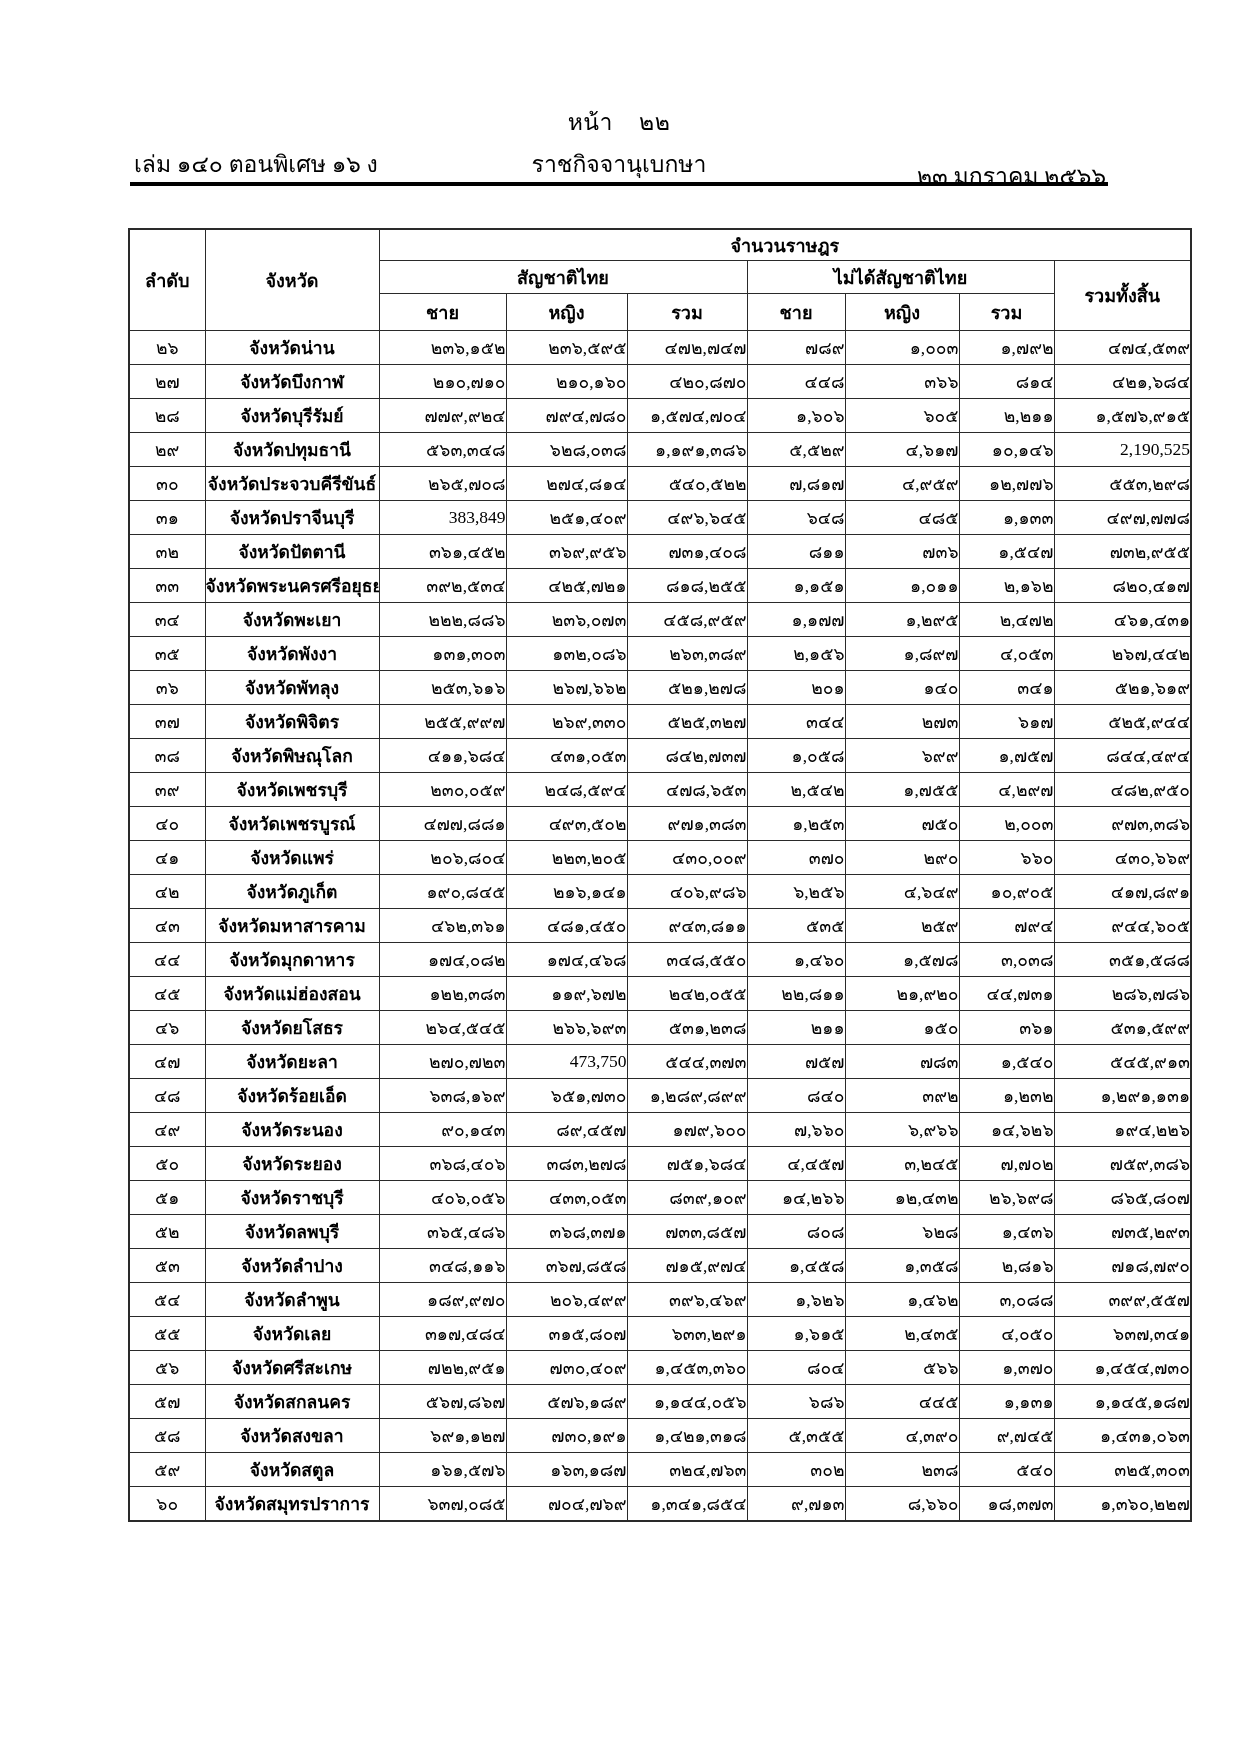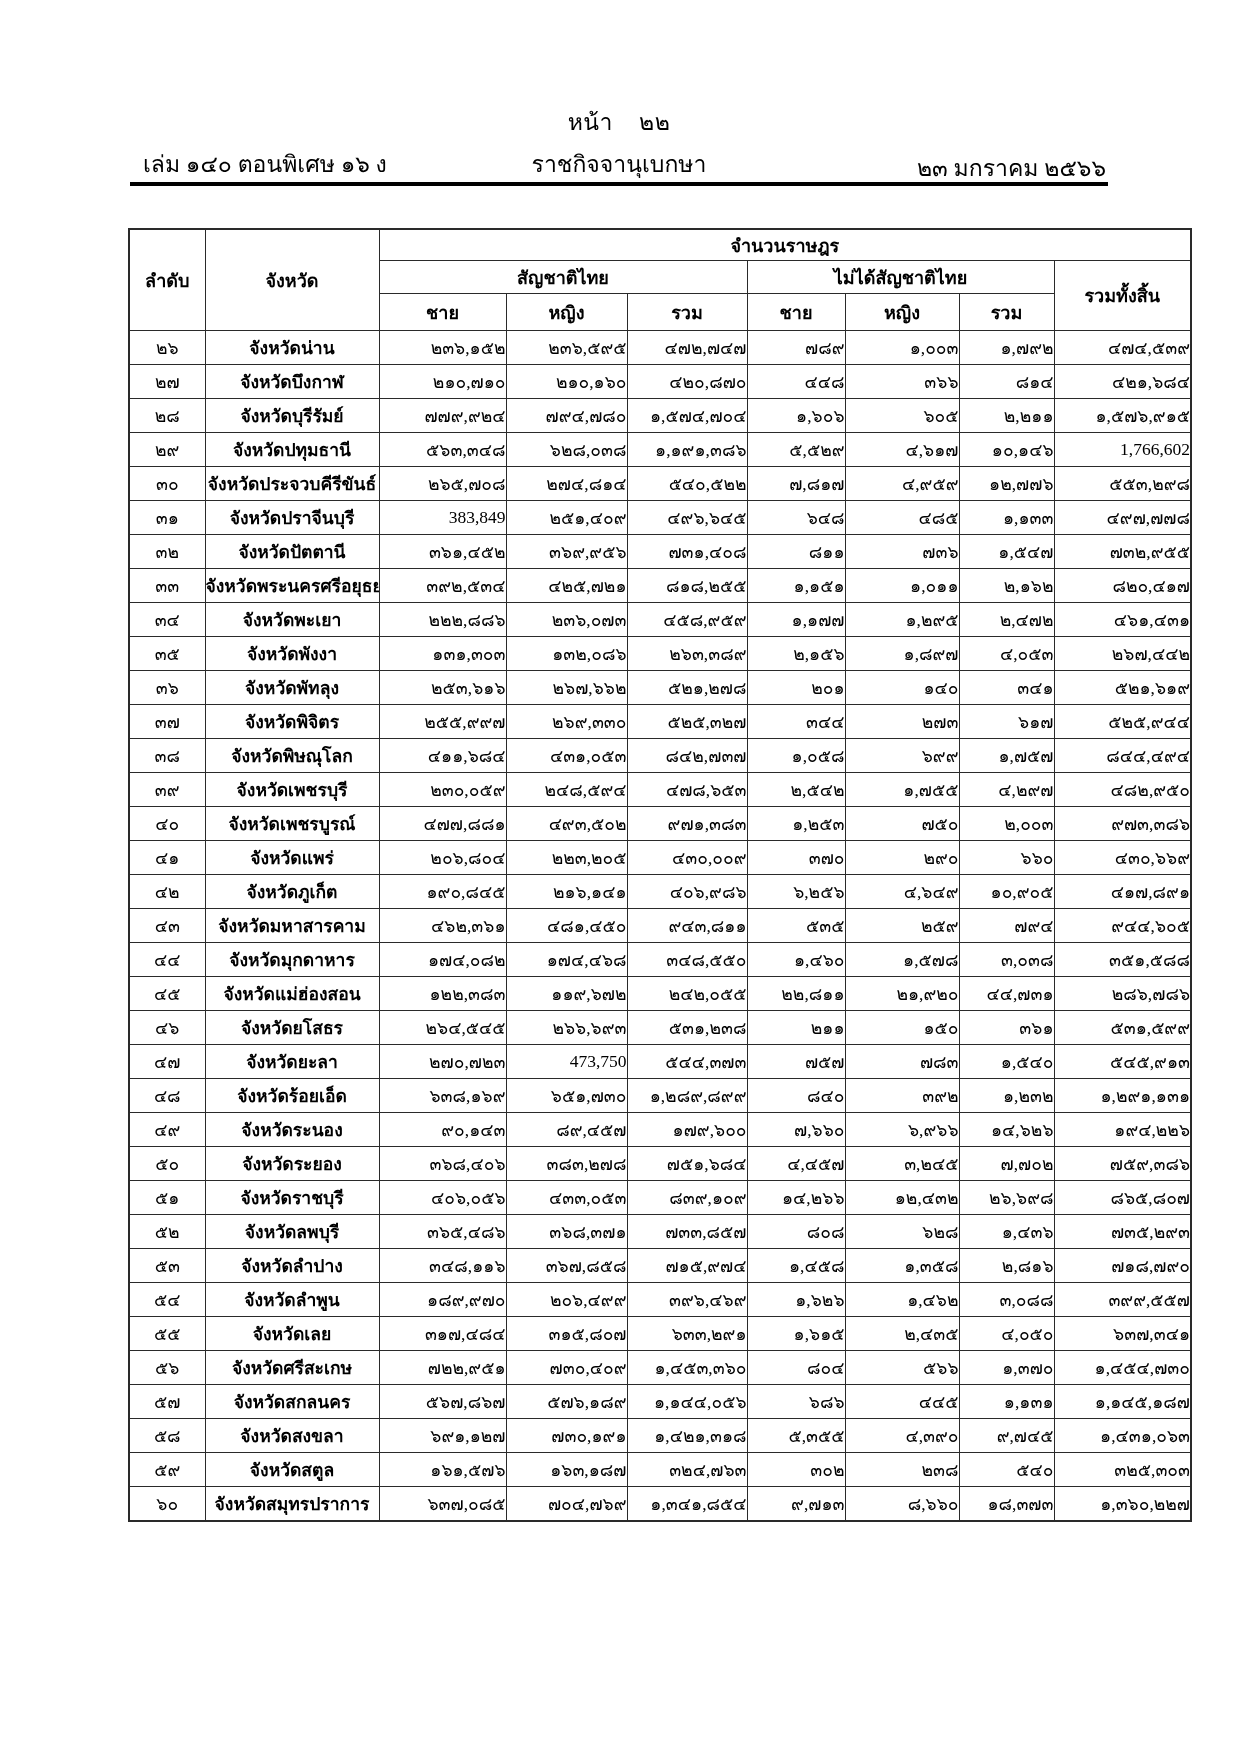--- a/index.html
+++ b/index.html
@@ -8,23 +8,23 @@
     font-family:"Liberation Serif","DejaVu Serif",serif;color:#000;overflow:hidden;padding-left:44px;
   }
   .page-number-line{
     position:absolute;top:104px;left:130px;width:978px;text-align:center;
     font-size:23px;letter-spacing:.5px;
   }
   .page-number-line .num{margin-left:26px;}
   .masthead{
     position:absolute;top:146px;left:130px;width:978px;height:30px;font-size:23px;
   }
-  .masthead .left{position:absolute;left:4px;top:0;margin-left:9px;}
+  .masthead .left{position:absolute;left:4px;top:0;}
   .masthead .center{position:absolute;left:0;right:0;top:0;text-align:center;}
-  .masthead .right{position:absolute;right:2px;top:4px;text-align:right;}
+  .masthead .right{position:absolute;right:2px;top:12px;text-align:right;}
   .head-rule{
     position:absolute;top:182px;left:130px;width:978px;height:4px;background:#000;
   }
   table.poptable{
     position:absolute;top:228px;left:128px;width:1062px;
     border-collapse:collapse;table-layout:fixed;
     font-size:17.5px;
   }
   table.poptable th, table.poptable td{
     border:1px solid #2a2a2a;padding:0;vertical-align:middle;
@@ -125,21 +125,21 @@
         </tr>
         <tr>
           <td class="c-index">๒๙</td>
           <td class="c-province">จังหวัดปทุมธานี</td>
           <td class="c-num">๕๖๓,๓๔๘</td>
           <td class="c-num">๖๒๘,๐๓๘</td>
           <td class="c-num">๑,๑๙๑,๓๘๖</td>
           <td class="c-num">๕,๕๒๙</td>
           <td class="c-num">๔,๖๑๗</td>
           <td class="c-num">๑๐,๑๔๖</td>
-          <td class="c-num">1,766,602</td>
+          <td class="c-num">2,190,525</td>
         </tr>
         <tr>
           <td class="c-index">๓๐</td>
           <td class="c-province">จังหวัดประจวบคีรีขันธ์</td>
           <td class="c-num">๒๖๕,๗๐๘</td>
           <td class="c-num">๒๗๔,๘๑๔</td>
           <td class="c-num">๕๔๐,๕๒๒</td>
           <td class="c-num">๗,๘๑๗</td>
           <td class="c-num">๔,๙๕๙</td>
           <td class="c-num">๑๒,๗๗๖</td>

